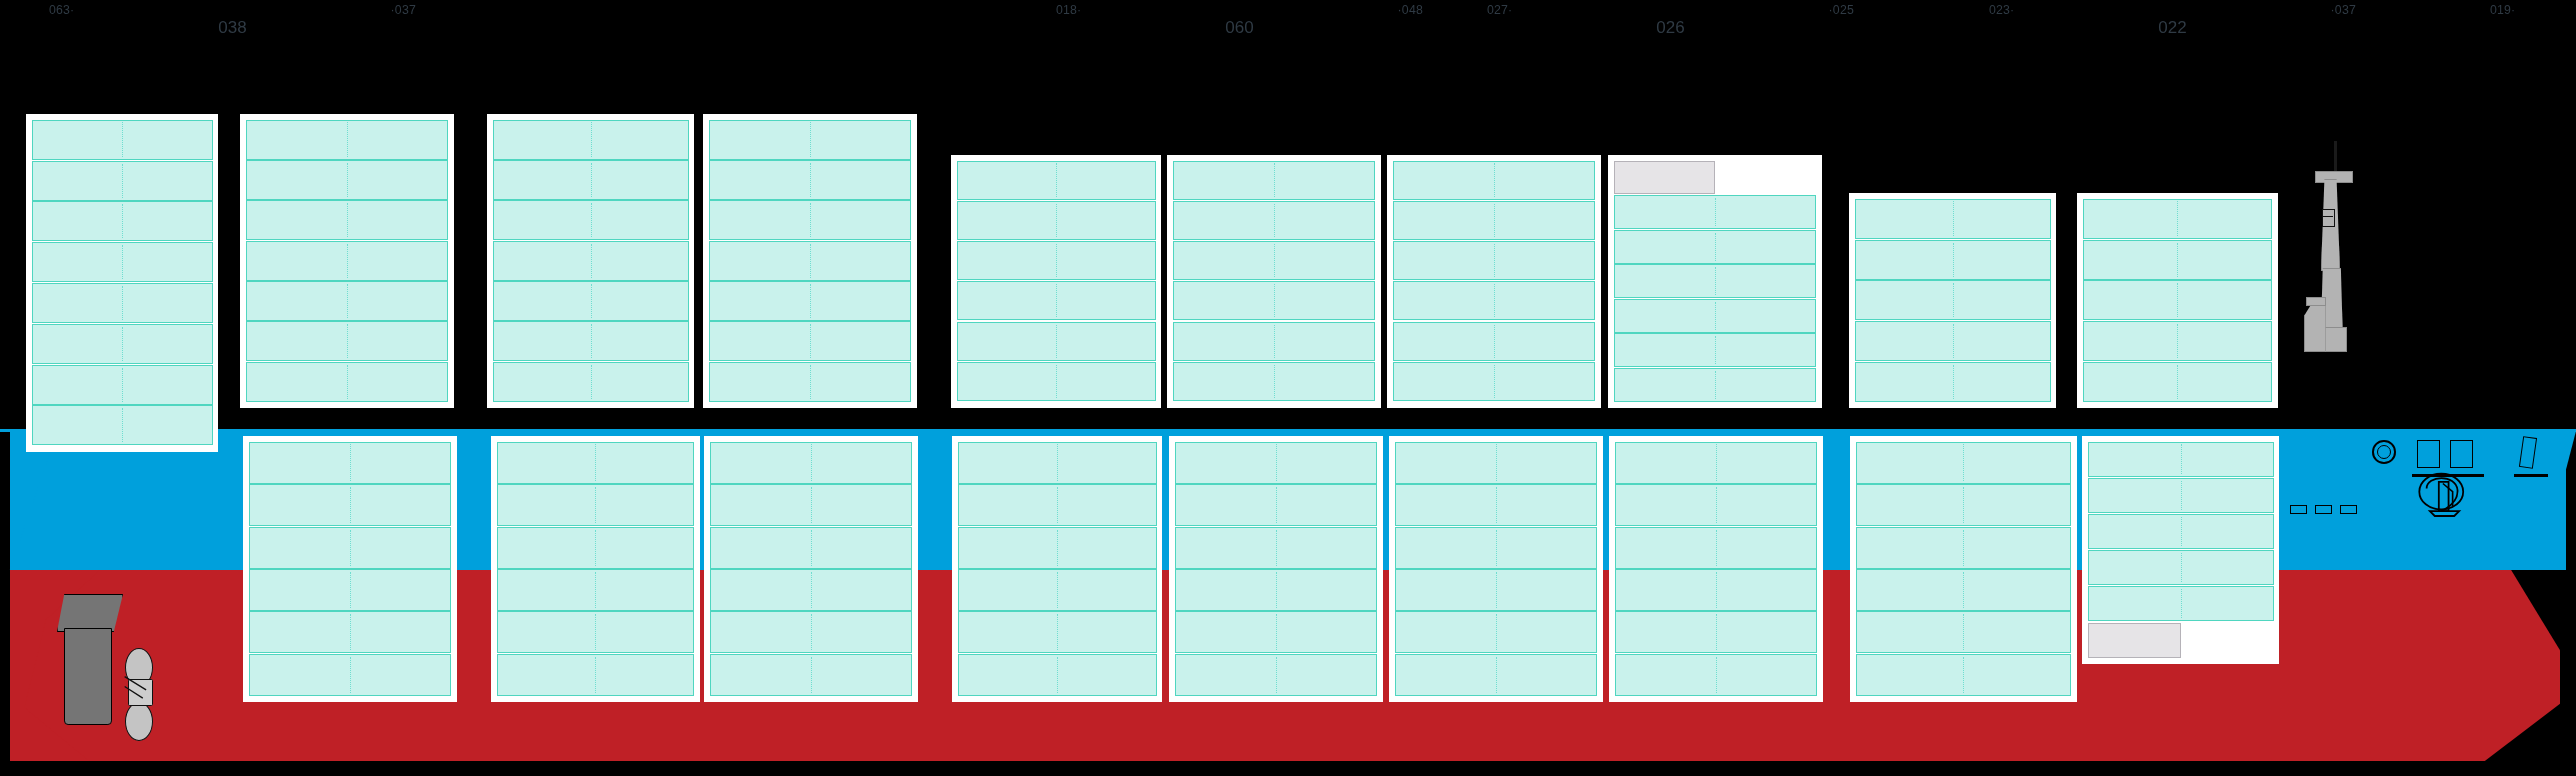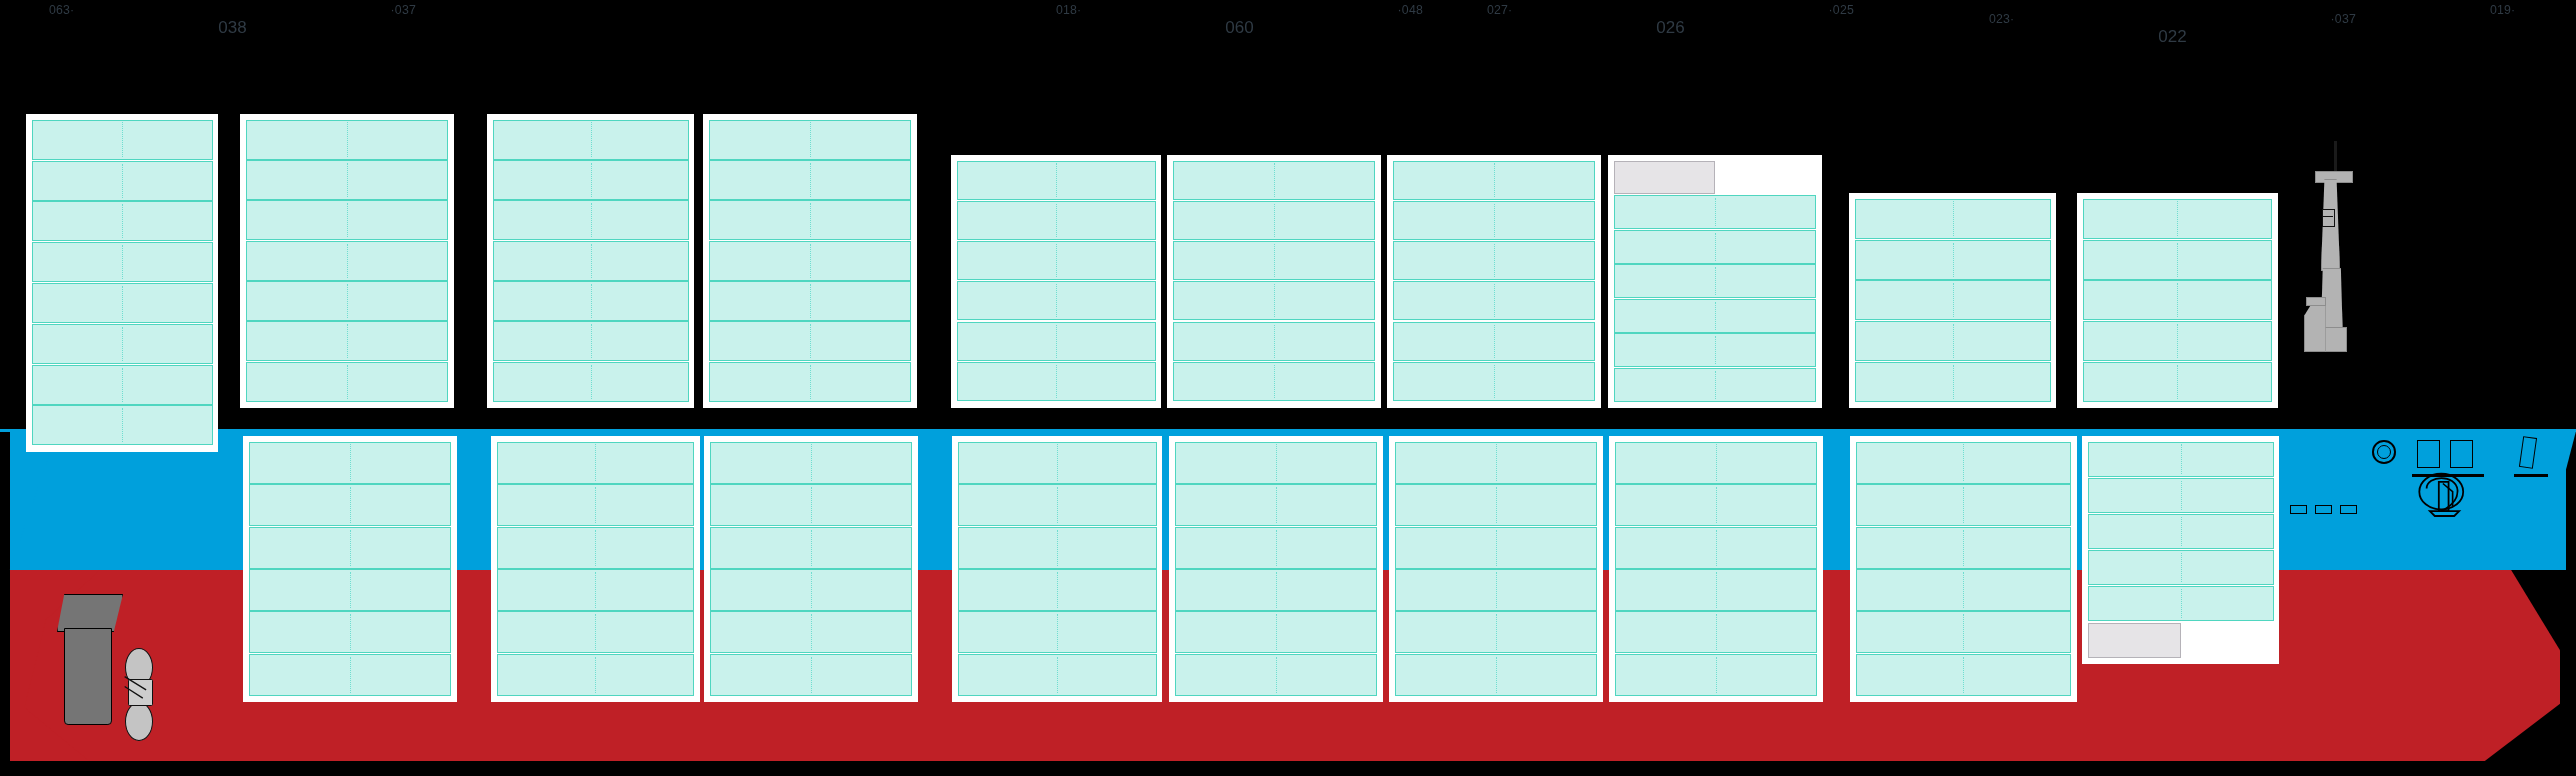--- a/index.html
+++ b/index.html
@@ -54,21 +54,21 @@
       <div class="bay-group" style="left: 1056px; width: 367px;">
         <span class="bay-odd l">018·</span>
         <span class="bay-odd r">·048</span>
         <span class="bay-even">060</span>
       </div>
       <div class="bay-group" style="left: 1487px; width: 367px;">
         <span class="bay-odd l">027·</span>
         <span class="bay-odd r">·025</span>
         <span class="bay-even">026</span>
       </div>
-      <div class="bay-group" style="left: 1989px; width: 367px; margin-top: 9px;">
+      <div class="bay-group" style="left: 1989px; width: 367px;">
         <span class="bay-odd l">023·</span>
         <span class="bay-odd r">·037</span>
         <span class="bay-even">022</span>
       </div>
       <div class="bay-group" style="left: 2490px; width: 367px;">
         <span class="bay-odd l">019·</span>
       </div>
     </div>
 
   <div class="hull-wrap">

